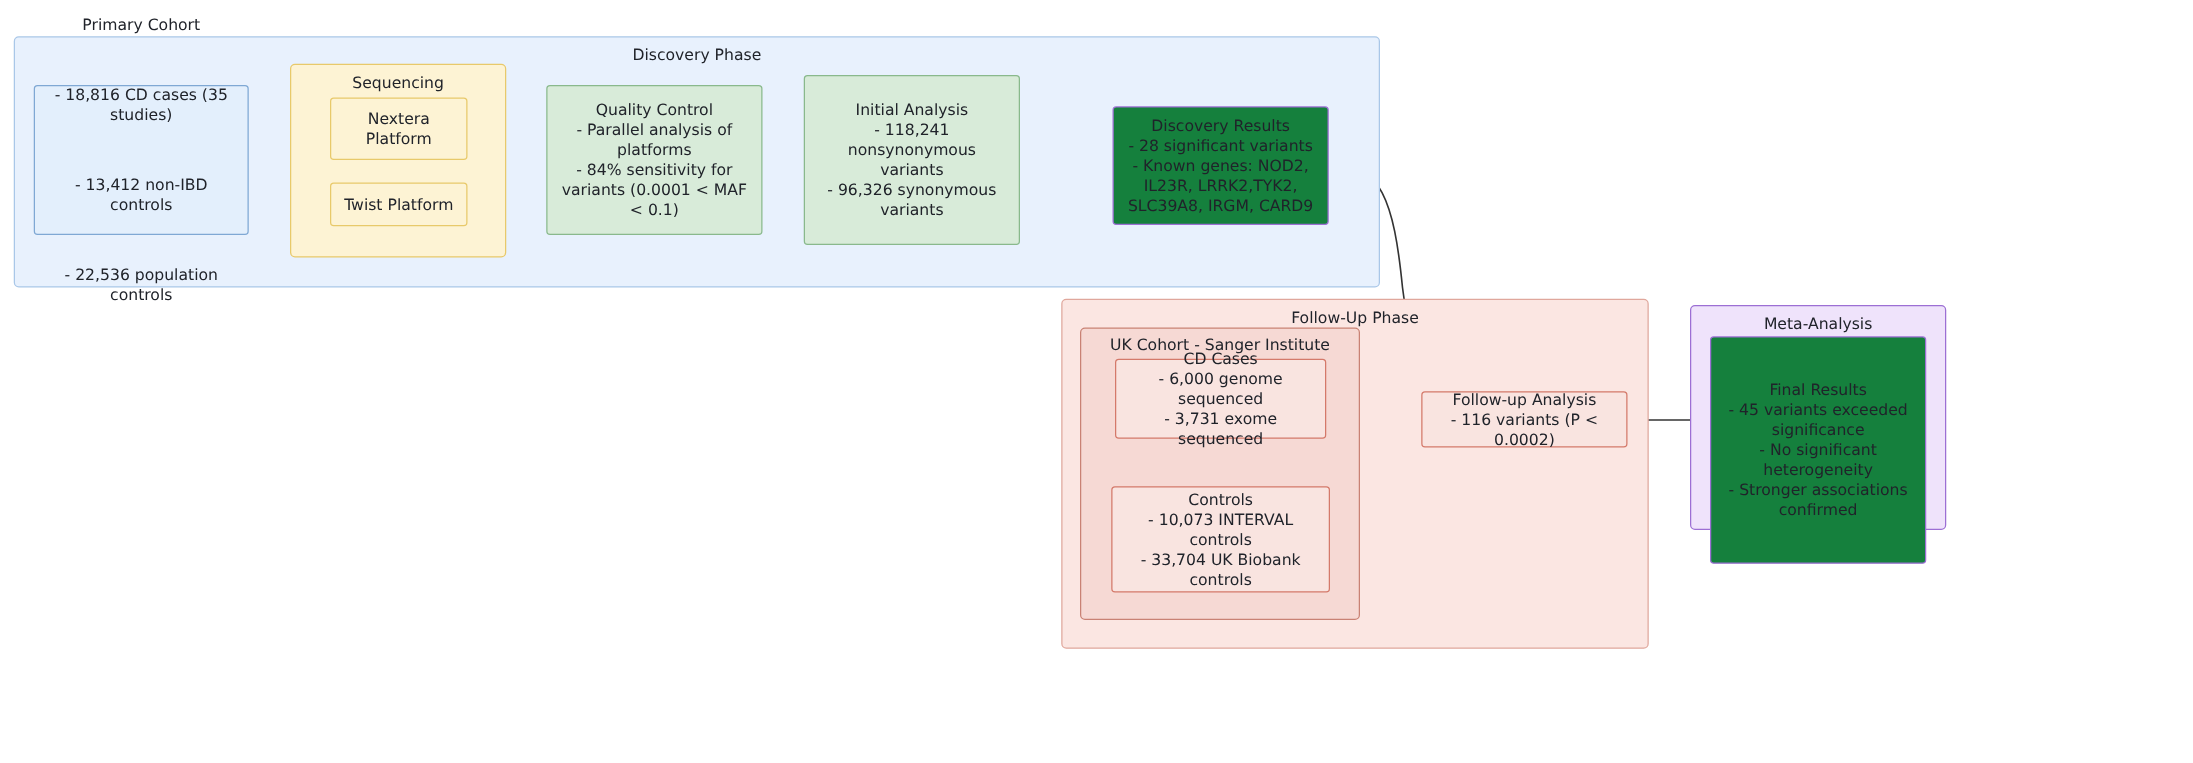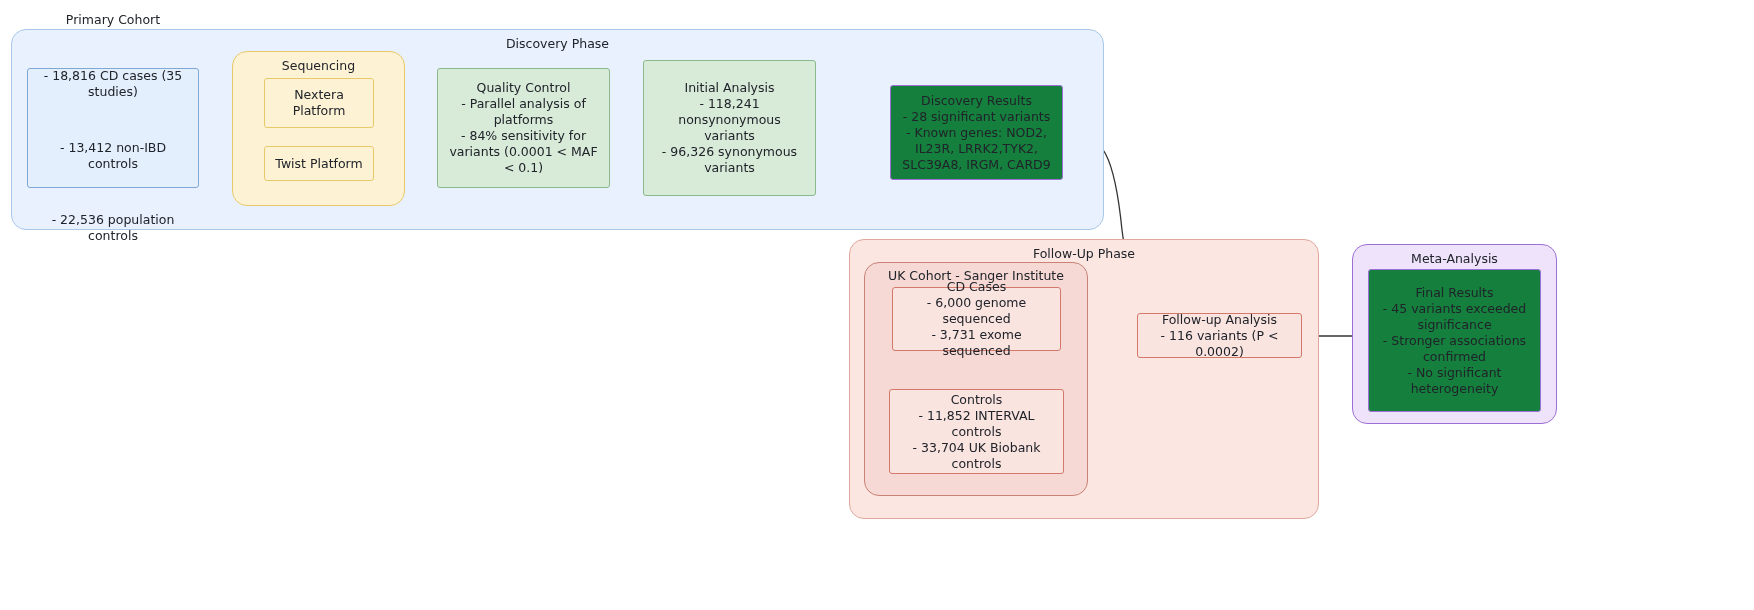--- a/index.html
+++ b/index.html
@@ -9,21 +9,21 @@
     font-family:"DejaVu Sans", sans-serif;
     font-size:12.5px;
     color:#20232a;
     position:relative;
     overflow:hidden;
   }
   .canvas{position:absolute;inset:0;}
   svg.edges{position:absolute;left:0;top:0;width:1754px;height:610px;pointer-events:none;}
 
   
-  .cluster{position:absolute;border-radius:15px;box-sizing:border-box;}
+  .cluster{position:absolute;border-radius:4px;box-sizing:border-box;}
   .cluster > .cluster-title{
     position:absolute;left:0;right:0;top:6px;
     text-align:center;font-size:12.5px;line-height:15px;color:#20232a;
   }
 
   #discovery-phase{
     left:11px;top:29px;width:1093px;height:201px;
     background:#e8f1fd;border:1px solid #a9c7e8;
   }
   #followup-phase{
@@ -59,21 +59,21 @@
 
   #primary-cohort{left:27px;top:68px;width:172px;height:120px;}
   #nextera-platform{left:264px;top:78px;width:110px;height:50px;}
   #twist-platform{left:264px;top:146px;width:110px;height:35px;}
   #quality-control{left:437px;top:68px;width:173px;height:120px;}
   #initial-analysis{left:643px;top:60px;width:173px;height:136px;}
   #discovery-results{left:890px;top:85px;width:173px;height:95px;}
   #cd-cases{left:892px;top:287px;width:169px;height:64px;}
   #controls-node{left:889px;top:389px;width:175px;height:85px;}
   #followup-analysis{left:1137px;top:313px;width:165px;height:45px;}
-  #final-results{left:1368px;top:269px;width:173px;height:143px;}
+  #final-results{left:1368px;top:269px;width:173px;height:182px;}
 
   
   #uk-cohort .cluster-title{
     top:5px;height:16px;overflow:hidden;
   }
 </style>
 </head>
 <body>
 
 <div class="canvas">
@@ -143,33 +143,33 @@
   </div>
 
   <div class="node n-pinklight" id="cd-cases">
     <span class="ln">CD Cases</span>
     <span class="ln">- 6,000 genome sequenced</span>
     <span class="ln">- 3,731 exome sequenced</span>
   </div>
 
   <div class="node n-pinklight" id="controls-node">
     <span class="ln">Controls</span>
-    <span class="ln">- 11,852 INTERVAL controls</span>
+    <span class="ln">- 10,073 INTERVAL controls</span>
     <span class="ln">- 33,704 UK Biobank controls</span>
   </div>
 
   <div class="node n-pinklight" id="followup-analysis">
     <span class="ln">Follow-up Analysis</span>
     <span class="ln">- 116 variants (P &lt; 0.0002)</span>
   </div>
 
   <div class="cluster" id="meta-analysis">
     <div class="cluster-title">Meta-Analysis</div>
   </div>
 
   <div class="node n-purple" id="final-results">
     <span class="ln">Final Results</span>
     <span class="ln">- 45 variants exceeded significance</span>
+    <span class="ln">- No significant heterogeneity</span>
     <span class="ln">- Stronger associations confirmed</span>
-    <span class="ln">- No significant heterogeneity</span>
   </div>
 
 </div>
 
 </body></html>

